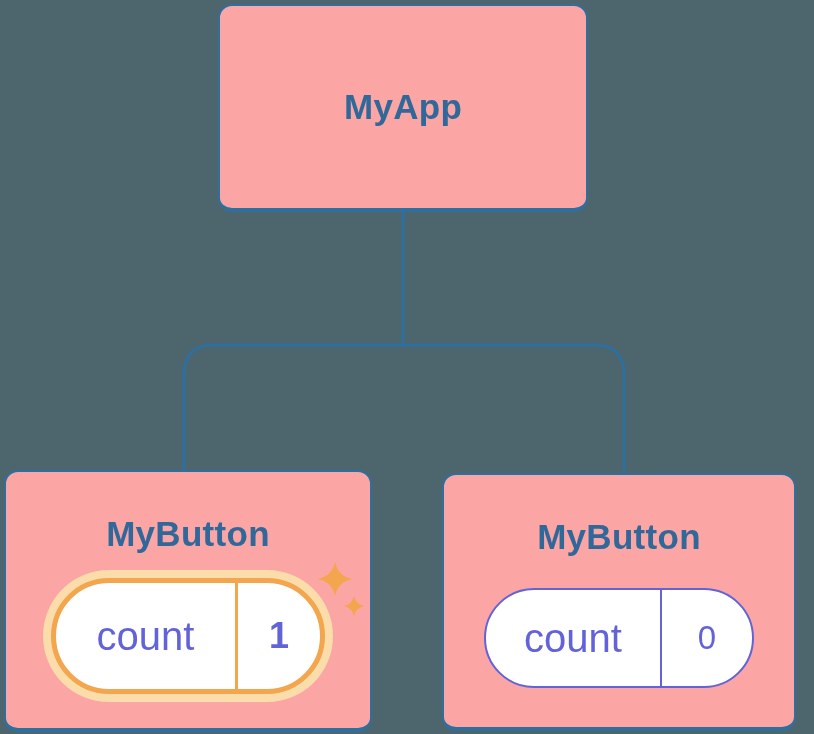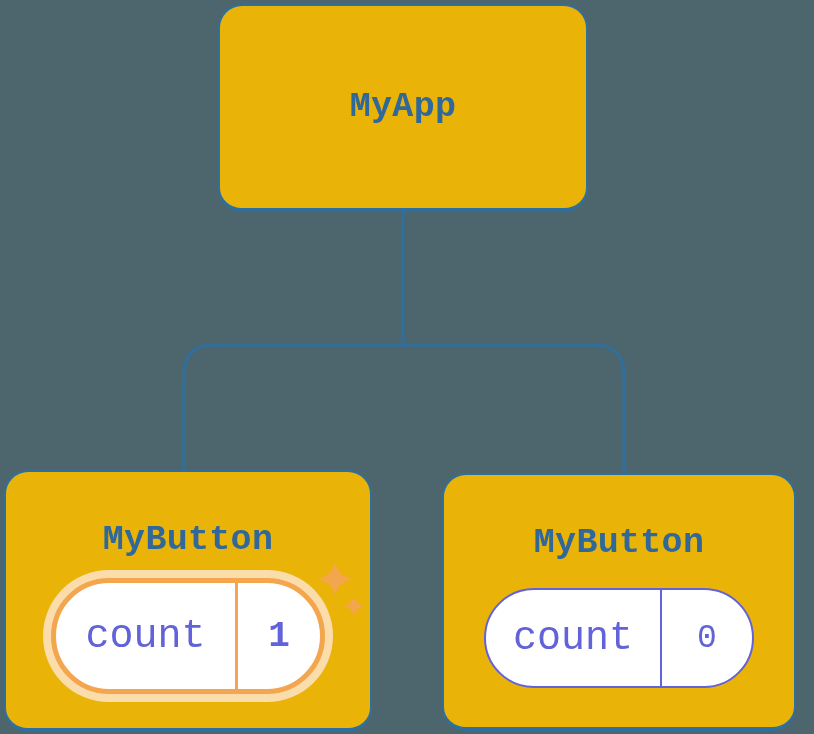--- a/index.html
+++ b/index.html
@@ -11,43 +11,42 @@
     overflow: hidden;
     font-family: "Liberation Sans", sans-serif;
   }
   .connector-svg {
     position: absolute;
     inset: 0;
     pointer-events: none;
   }
   .node {
     position: absolute;
-    background: #eab308;
+    background: #fca5a5;
     border: 2px solid var(--line, #2f6f9e);
     border-bottom-width: 4px;
-    border-radius: 24px;
+    border-radius: 14px;
     box-sizing: border-box;
-    font-family: Liberation Mono, monospace;
   }
   .node-myapp {
     left: 218px; top: 4px; width: 370px; height: 208px;
     display: flex; align-items: center; justify-content: center;
   }
   .node-btn1 { left: 4px;   top: 470px; width: 368px; height: 262px; }
   .node-btn2 { left: 442px; top: 473px; width: 354px; height: 258px; }
   .node-title {
     color: var(--title, #31689a);
     font-size: 35px;
     font-weight: bold;
     letter-spacing: 0.3px;
     text-align: center;
   }
   .btn-title {
     position: absolute;
-    top: 42px; left: 0; right: 0; margin-top: 6px;
+    top: 42px; left: 0; right: 0;
   }
   .pill {
     position: absolute;
     left: 50%;
     transform: translateX(-50%);
     background: #ffffff;
     display: flex;
     align-items: stretch;
     box-sizing: border-box;
   }

